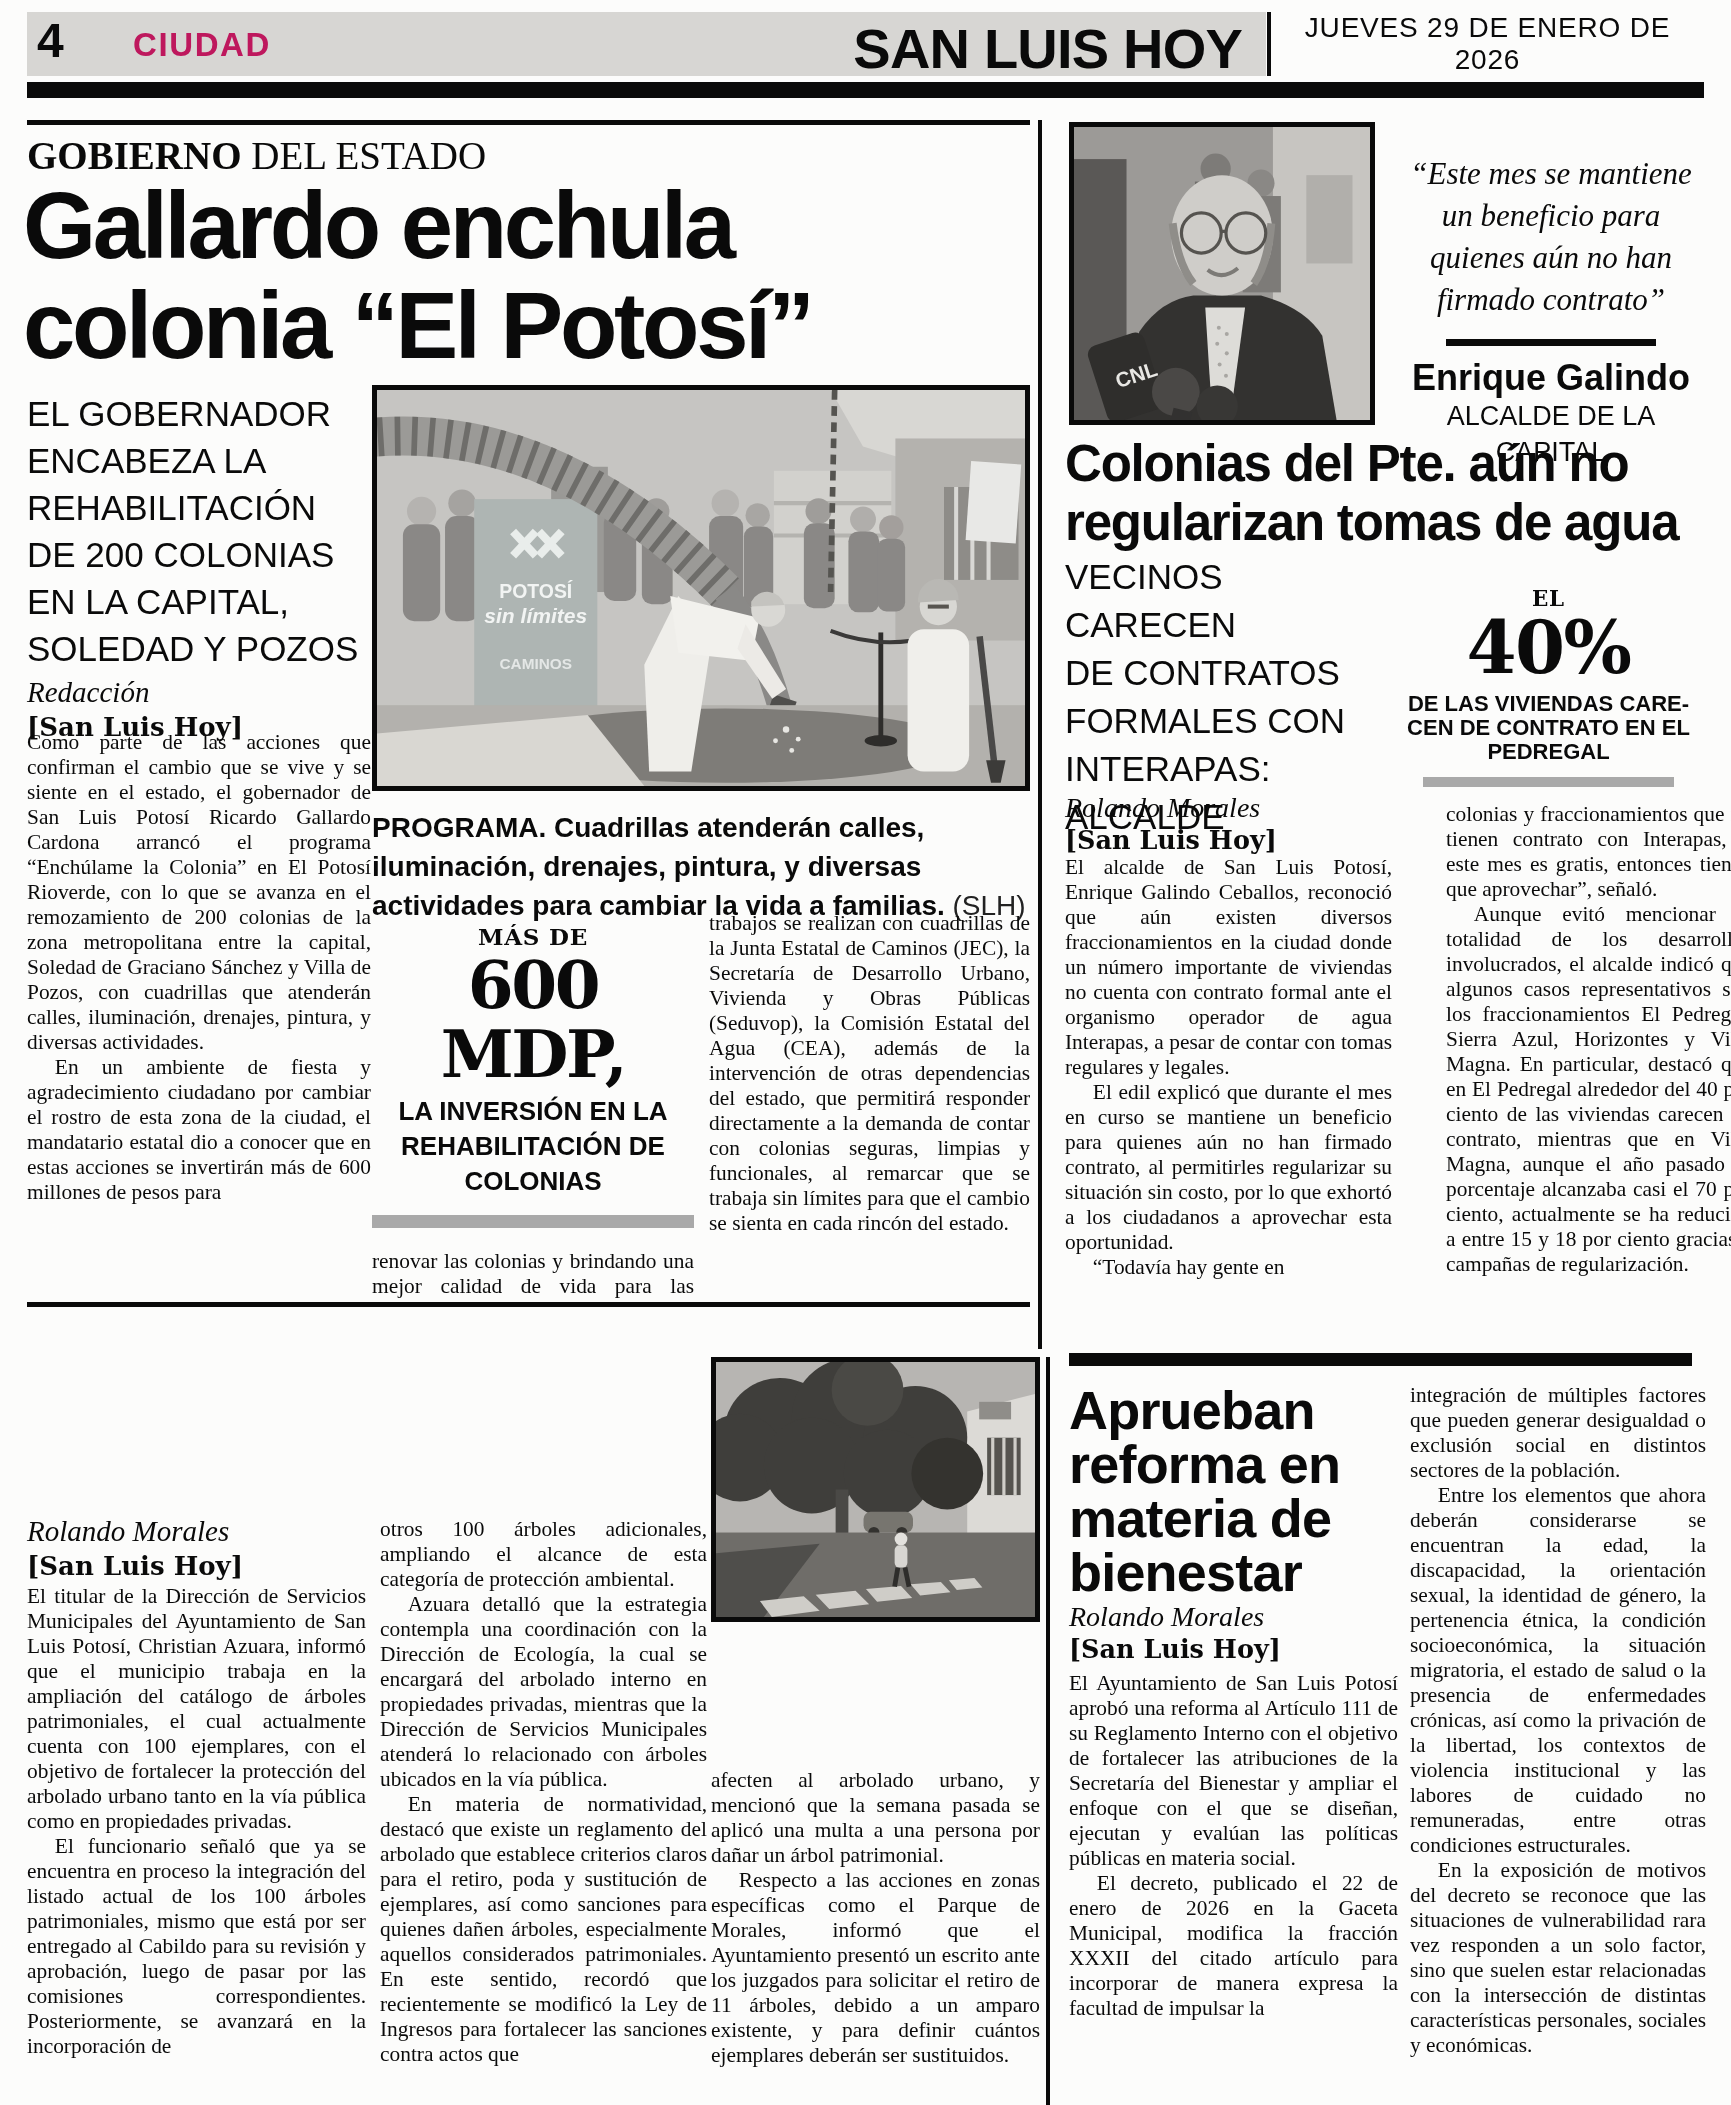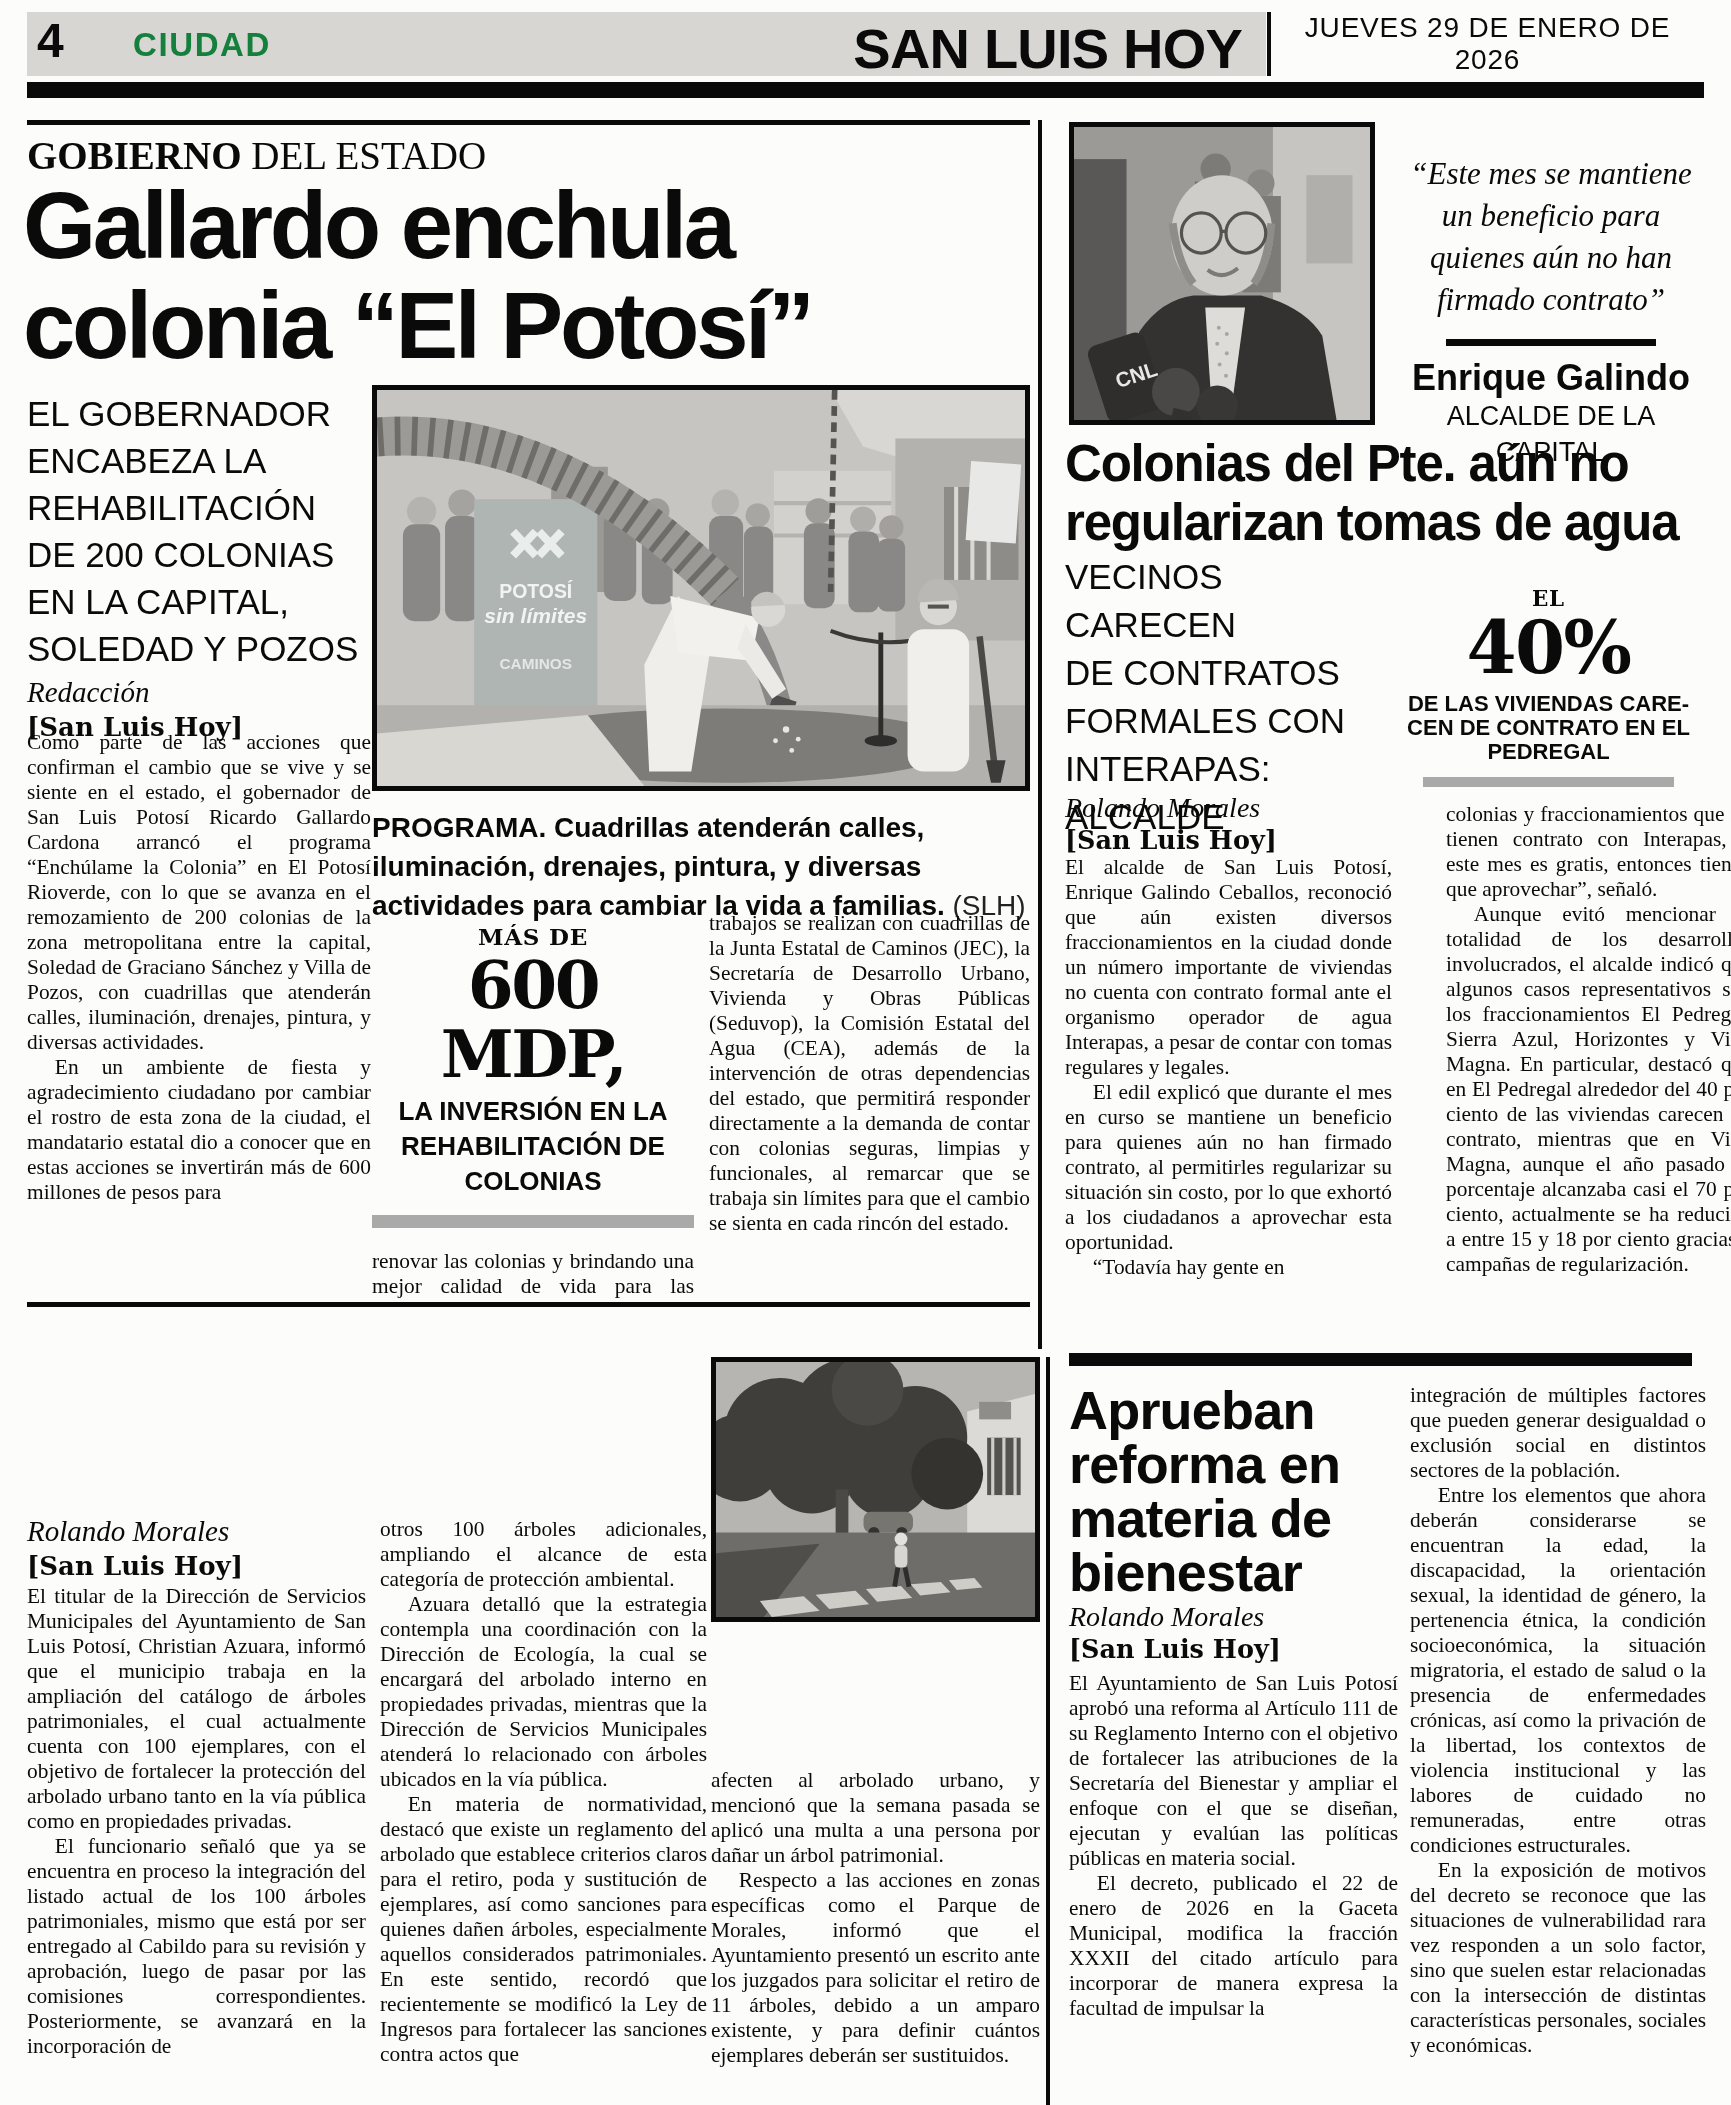--- a/index.html
+++ b/index.html
@@ -4,21 +4,21 @@
 <style>
   html,body{margin:0;padding:0;background:#e9e9e7;}
   .page{position:relative;width:1731px;height:2105px;background:#fcfcfb;overflow:hidden;
         font-family:"Liberation Serif",serif;color:#0a0a0a;}
   .abs{position:absolute;}
   .prelines{white-space:pre-line;}
 
   
   #hdr-gray{left:27px;top:11.5px;width:1239px;height:64px;background:#d7d6d3;}
   #hdr-num{left:37px;top:13px;font:bold 48px "Liberation Sans",sans-serif;}
-  #hdr-section{left:133px;top:26px;font:bold 33px "Liberation Sans",sans-serif;color:#15803d;letter-spacing:1.6px;}
+  #hdr-section{left:133px;top:26px;font:bold 33px "Liberation Sans",sans-serif;color:#be185d;letter-spacing:1.6px;}
   #hdr-mast{right:489px;top:16.4px;font:bold 56px "Liberation Sans",sans-serif;letter-spacing:-0.8px;}
   #hdr-vline{left:1267px;top:11.5px;width:4.1px;height:64px;background:#0a0a0a;}
   #hdr-date{left:1271px;top:11.5px;width:433px;height:64px;line-height:64px;text-align:center;
             font:28px "Liberation Sans",sans-serif;letter-spacing:0.8px;}
   #hdr-bar{left:27px;top:82px;width:1677px;height:16.4px;background:#0a0a0a;}
 
   
   #lead-toprule{left:27px;top:120px;width:1003px;height:5px;background:#0a0a0a;}
   #lead-botrule{left:27px;top:1302px;width:1003px;height:5px;background:#0a0a0a;}
   #v-rule1{left:1038px;top:120px;width:4.1px;height:1229px;background:#0a0a0a;}

